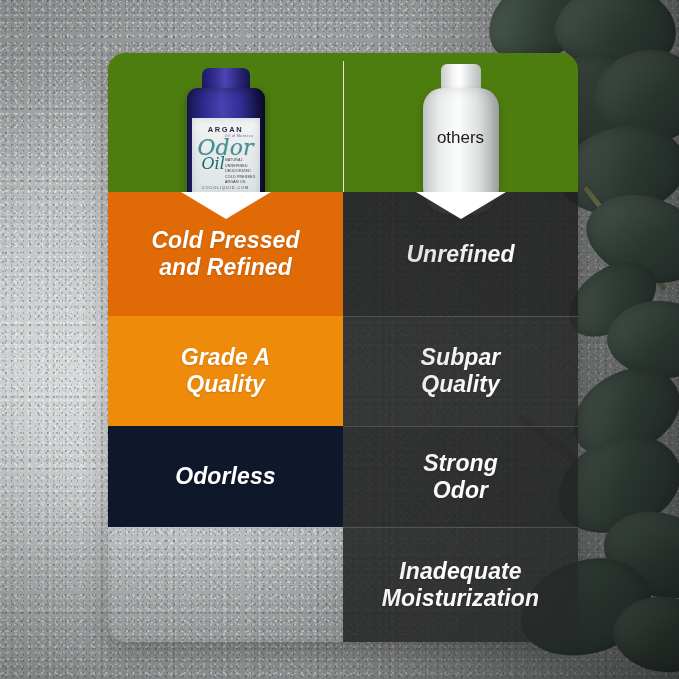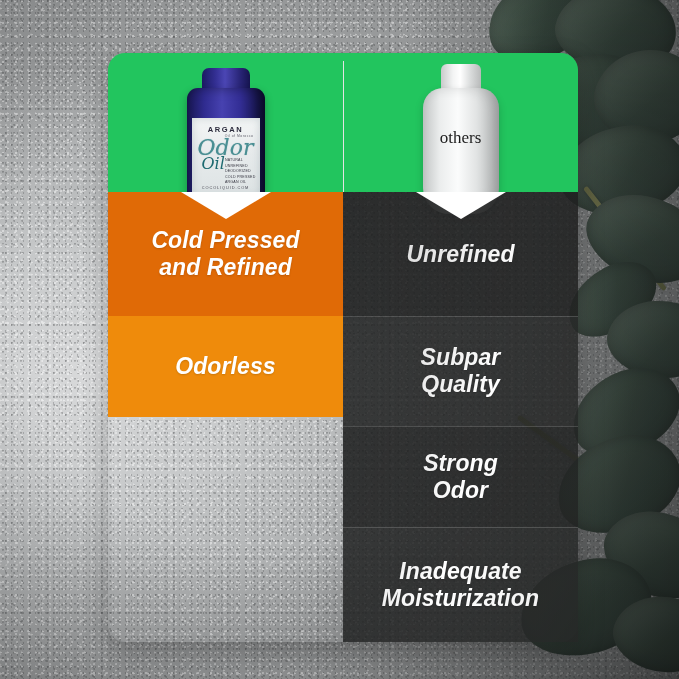--- a/index.html
+++ b/index.html
@@ -50,39 +50,39 @@
   .stem{position:absolute;background:linear-gradient(90deg,#7d7f4a,#9ba05e,#6e7242);border-radius:3px;
         box-shadow:0 0 4px rgba(0,0,0,.35);}
 
   
   .card{position:absolute;left:108px;top:53px;width:470px;height:589px;}
 
   .col{position:absolute;top:0;width:50%;height:100%;}
   .col-left{left:0;}
   .col-right{left:50%;}
 
-  .head{position:relative;height:139px;background:#22c55e;overflow:visible;}
+  .head{position:relative;height:139px;background:#4d7c0f;overflow:visible;}
   .col-left  .head{border-radius:17px 0 0 0;}
-  .col-right .head{border-radius:0 17px 0 0;font-family:Liberation Serif, serif;}
+  .col-right .head{border-radius:0 17px 0 0;}
   .head-divider{position:absolute;left:0;top:8px;bottom:0;width:1px;background:#e3e3e3;}
 
   .notch{position:absolute;left:50%;top:100%;transform:translateX(-50%);
          width:0;height:0;border-left:45px solid transparent;border-right:45px solid transparent;
          border-top:27px solid #ffffff;z-index:4;}
 
   .bottle-wrap{position:absolute;left:0;right:0;bottom:0;height:139px;}
 
   .rows{position:absolute;top:139px;left:0;right:0;bottom:0;}
   .row{display:flex;align-items:center;justify-content:center;text-align:center;
        color:#ffffff;font-style:italic;font-weight:700;letter-spacing:.1px;}
   .row span{display:block;line-height:1.16;text-shadow:0 1px 2px rgba(0,0,0,.16);}
 
   .col-left .row:nth-child(1){background:#e06a06;}
   .col-left .row:nth-child(2){background:#ef8b0b;}
-  .col-left .row:nth-child(3){background:#0c4a6e;align-items:center;}
+  .col-left .row:nth-child(3){background:#0f172a;align-items:center;}
   .col-left .row:nth-child(4){background:#ef8b0b;border-radius:0 0 0 17px;}
 
   .col-right .rows{background:rgba(32,34,34,.80);}
   .col-right .row{position:relative;}
   .col-right .row + .row::before{content:"";position:absolute;left:0;right:0;top:0;height:1px;background:rgba(255,255,255,.17);}
   .col-right .row:nth-child(1){background:rgba(26,28,28,.30);}
   .col-right .row:nth-child(2){background:rgba(46,48,48,.12);}
   .col-right .row:nth-child(3){background:rgba(26,28,28,.22);}
   .col-right .row:nth-child(4){background:rgba(46,48,48,.08);}
 
@@ -180,20 +180,23 @@
               </div>
             </div>
           </div>
         </div>
         <div class="notch"></div>
       </div>
       <div class="rows">
         <div class="row" style="height:27.5%;font-size:23px;">
           <span>Cold Pressed<br>and Refined</span>
         </div>
+        <div class="row" style="height:24.5%;font-size:23px;">
+          <span>Grade A<br>Quality</span>
+        </div>
         <div class="row" style="height:22.5%;font-size:23px;">
           <span>Odorless</span>
         </div>
       </div>
     </div>
 
     <div class="col col-right">
       <div class="head">
         <div class="head-divider"></div>
         <div class="bottle-wrap">

